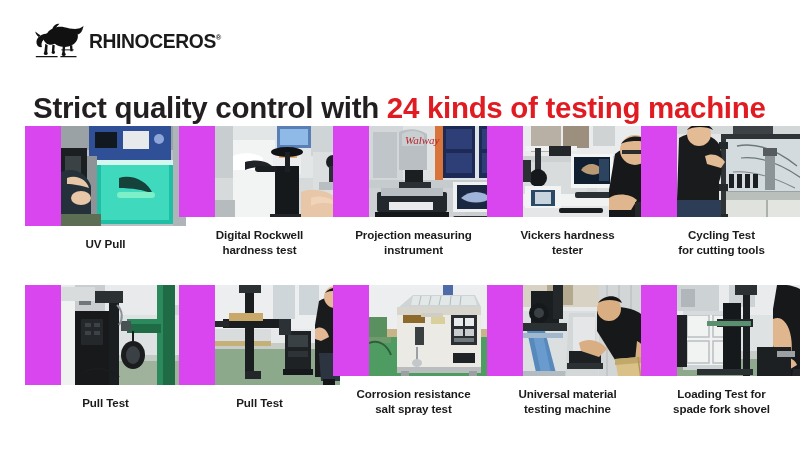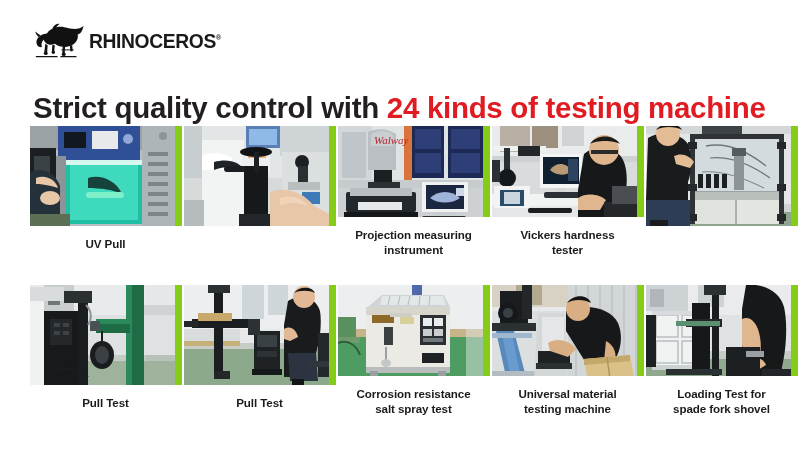--- a/index.html
+++ b/index.html
@@ -82,26 +82,27 @@
     column-gap: 9px;
     row-gap: 27px;
   }
   .card {
     width: 145px;
     display: flex;
     flex-direction: column;
     align-items: center;
   }
   .thumb {
-    width: 152px;
+    width: 125px;
     height: 100px;
     overflow: hidden;
     position: relative;
-    background: #84cc16;
+    background: #d946ef;
     display: block;
+    padding-left: 36px;
   }
   .thumb svg {
     display: block;
     width: 145px;
     height: 100px;
   }
   .caption {
     margin-top: 11px;
     width: 150px;
     text-align: center;
@@ -211,20 +212,21 @@
         <rect x="98" y="26" width="47" height="74" fill="#dcdfe0"></rect>
         <circle cx="118" cy="36" r="7" fill="#1c2024"></circle>
         <rect x="114" y="40" width="10" height="18" fill="#2a2f33"></rect>
         <rect x="104" y="56" width="32" height="8" fill="#b9bec1"></rect>
         <rect x="118" y="66" width="18" height="12" fill="#3c7ab8"></rect>
         <path d="M86 66 C100 60, 120 66, 130 80 L145 88 L145 100 L86 100 Z" fill="#e8c6a8"></path>
         <path d="M96 72 C106 68, 118 72, 124 80 C114 76, 102 76, 96 80 Z" fill="#f0d3b8"></path>
         <rect x="0" y="74" width="20" height="26" fill="#b6bbbe"></rect>
       </svg>
     </div>
+    <div class="caption">Digital Rockwell<br>hardness test</div>
   </div>
 
   <div class="card">
     <div class="thumb">
       <svg viewBox="0 0 145 100" preserveAspectRatio="none" aria-hidden="true">
         <rect width="145" height="100" fill="#cdd1d3"></rect>
         <rect x="0" y="0" width="145" height="60" fill="#e0e3e4"></rect>
         <rect x="0" y="0" width="34" height="58" fill="#d3d7d9"></rect>
         <rect x="4" y="6" width="24" height="46" fill="#bfc5c8"></rect>
         <rect x="74" y="0" width="32" height="52" fill="#1d2a55"></rect>
@@ -346,20 +348,21 @@
         <rect x="56" y="0" width="40" height="8" fill="#3c4246"></rect>
 
         <path d="M2 12 C14 4, 34 6, 42 18 C46 28, 46 46, 42 56 L42 74 L0 74 Z" fill="#1a1b1d"></path>
         <circle cx="22" cy="8" r="12" fill="#e3bb95"></circle>
         <path d="M10 4 C16 -4, 32 -4, 36 4 C30 0, 16 0, 10 4 Z" fill="#141414"></path>
         <path d="M0 74 L44 74 L44 100 L0 100 Z" fill="#2d3d55"></path>
         <path d="M28 30 C36 26, 44 30, 48 36 L44 42 L30 38 Z" fill="#e3bb95"></path>
         <rect x="4" y="94" width="18" height="6" fill="#1b1c1e"></rect>
       </svg>
     </div>
+    <div class="caption">Cycling Test<br>for cutting tools</div>
   </div>
 
   <div class="card">
     <div class="thumb">
       <svg viewBox="0 0 145 100" preserveAspectRatio="none" aria-hidden="true">
         <rect width="145" height="100" fill="#dfe2e3"></rect>
         <rect x="0" y="0" width="145" height="30" fill="#e9eaeb"></rect>
         <rect x="0" y="74" width="145" height="26" fill="#9fb39c"></rect>
         <rect x="0" y="70" width="145" height="6" fill="#c4cbc4"></rect>
 

